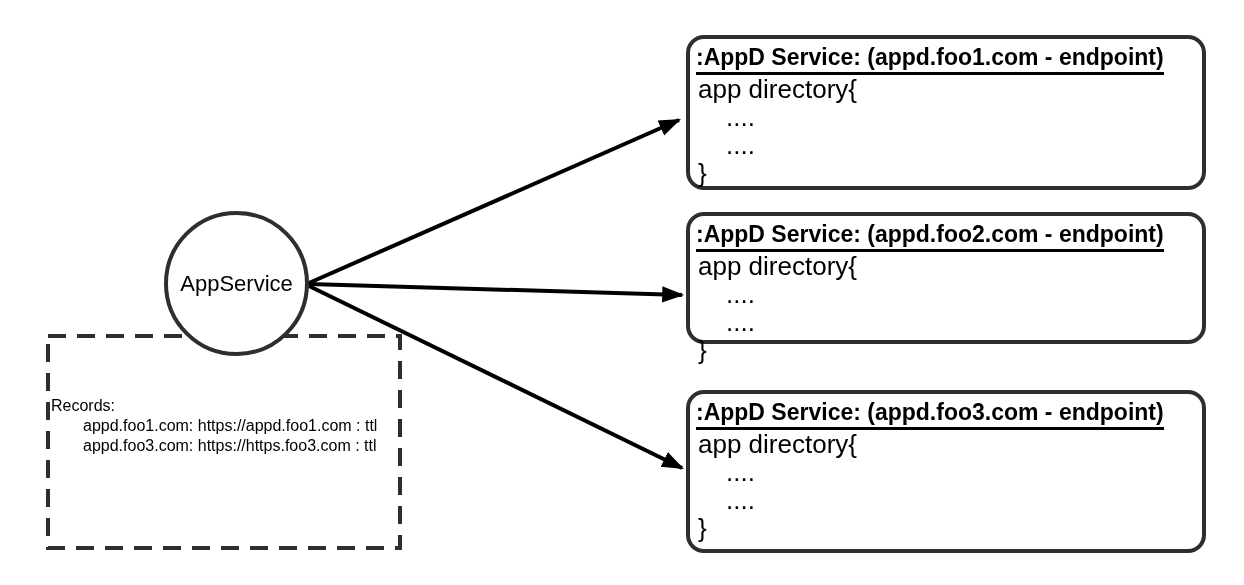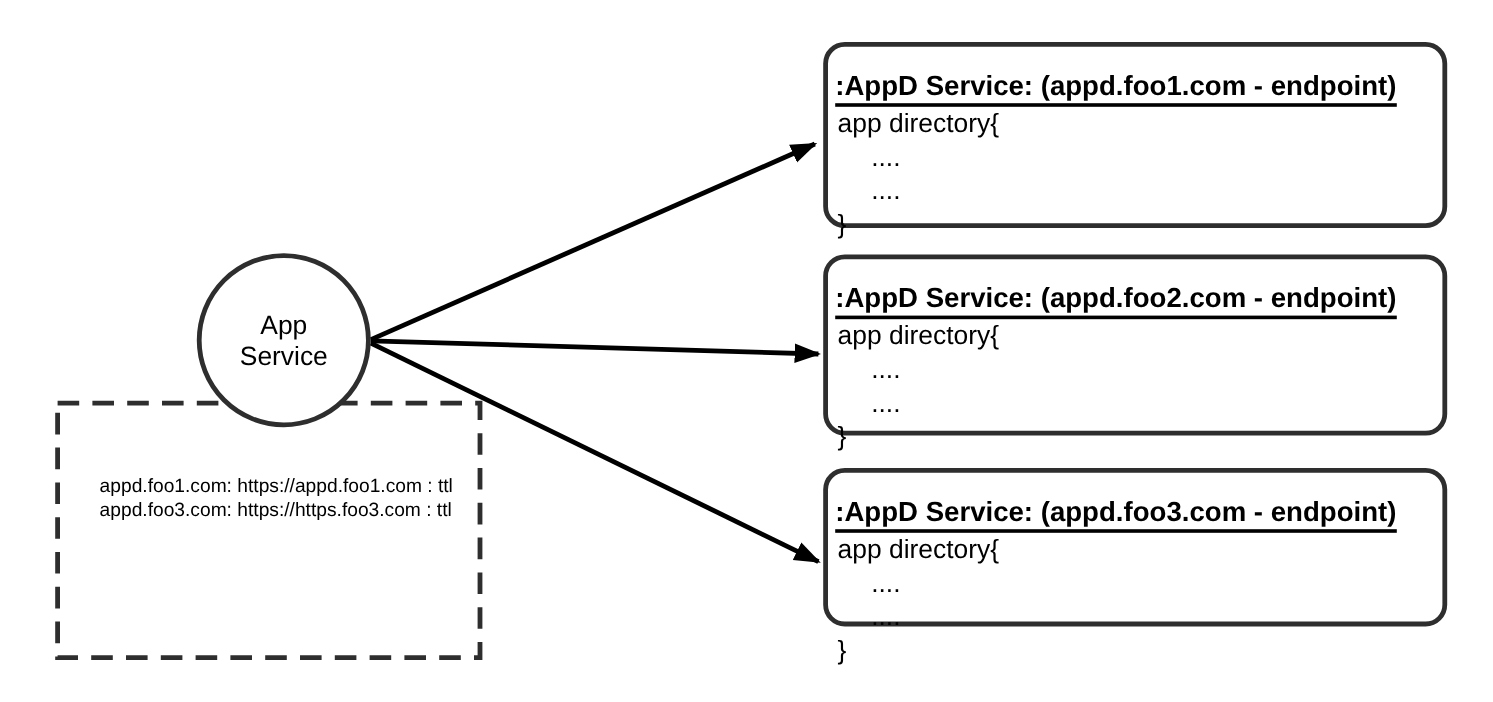--- a/index.html
+++ b/index.html
@@ -25,51 +25,50 @@
   .launcher {
     position: absolute;
     left: 164px;
     top: 211px;
     width: 137px;
     height: 137px;
     border: 4px solid #2e2e2e;
     border-radius: 50%;
     background: #ffffff;
     display: flex;
-    flex-direction: column;
     align-items: center;
     justify-content: center;
     text-align: center;
     font-size: 22px;
     line-height: 26px;
     z-index: 2;
   }
   .service {
     position: absolute;
     left: 686px;
     width: 520px;
     box-sizing: border-box;
     border: 4px solid #2e2e2e;
     border-radius: 18px;
     background: #ffffff;
-    padding: 17px 8px 4px 6px;
+    padding: 3px 8px 4px 6px;
     z-index: 2;
   }
   .service .title {
     font-size: 23px;
     font-weight: bold;
     line-height: 30px;
     white-space: nowrap;
   }
   .service .title .u {
     display: inline-block;
     border-bottom: 3px solid #000000;
   }
   .service .line {
-    font-size: 22px;
+    font-size: 26px;
     line-height: 28px;
     margin-left: 2px;
     white-space: pre;
   }
   .service .line.indent {
     margin-left: 30px;
   }
   .records {
     position: absolute;
     left: 51px;
@@ -106,34 +105,35 @@
   </div>
 
   <div class="service" style="top:35px; height:155px;">
     <div class="title"><span class="u">:AppD Service: (appd.foo1.com - endpoint)</span></div>
     <div class="line">app directory{</div>
     <div class="line indent">....</div>
     <div class="line indent">....</div>
     <div class="line">}</div>
   </div>
 
-  <div class="service" style="top:212px; height:151px;">
+  <div class="service" style="top:212px; height:132px;">
     <div class="title"><span class="u">:AppD Service: (appd.foo2.com - endpoint)</span></div>
     <div class="line">app directory{</div>
     <div class="line indent">....</div>
     <div class="line indent">....</div>
     <div class="line">}</div>
   </div>
 
-  <div class="service" style="top:390px; height:132px;">
+  <div class="service" style="top:390px; height:163px;">
     <div class="title"><span class="u">:AppD Service: (appd.foo3.com - endpoint)</span></div>
     <div class="line">app directory{</div>
     <div class="line indent">....</div>
     <div class="line indent">....</div>
     <div class="line">}</div>
   </div>
 
   <div class="records">
+    <div class="rec-head">Records:</div>
     <div class="rec-item">appd.foo1.com: https://appd.foo1.com : ttl</div>
     <div class="rec-item">appd.foo3.com: https://https.foo3.com : ttl</div>
   </div>
 
 </div>
 
 </body></html>

